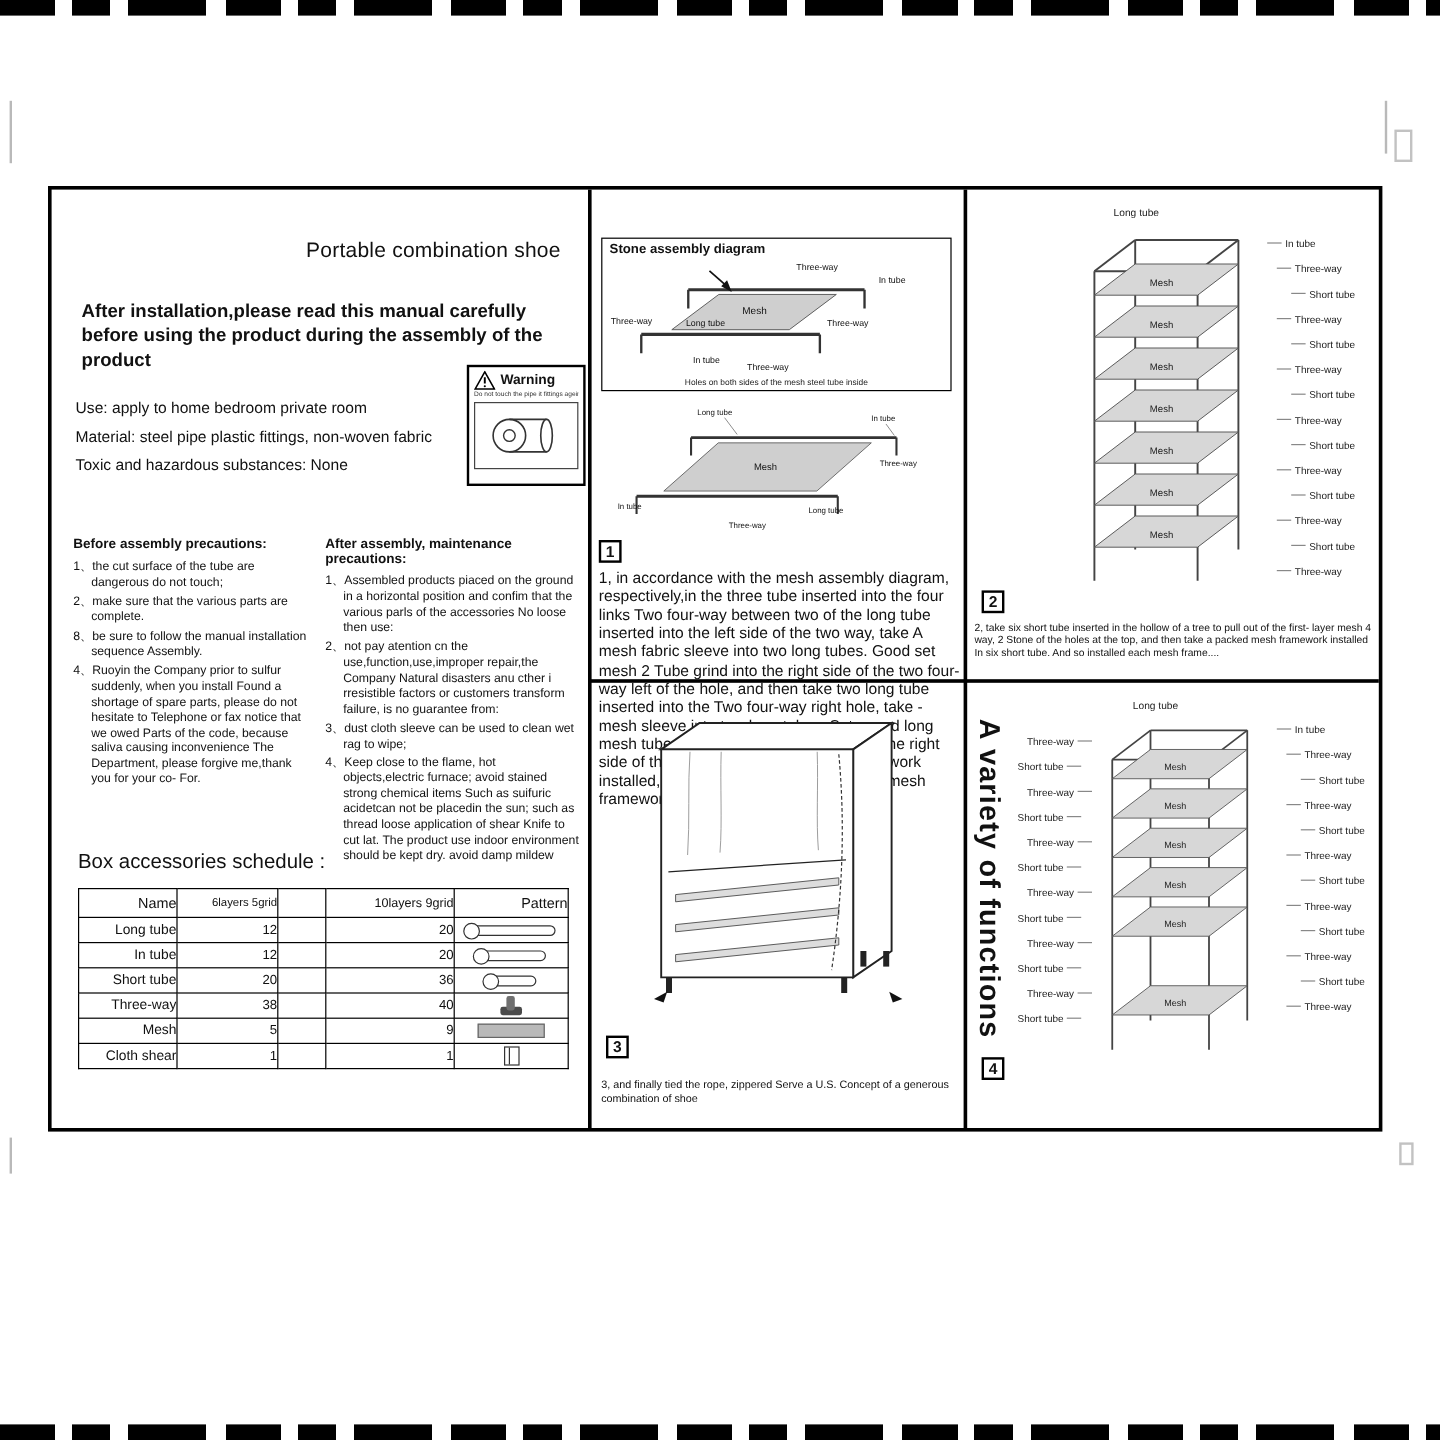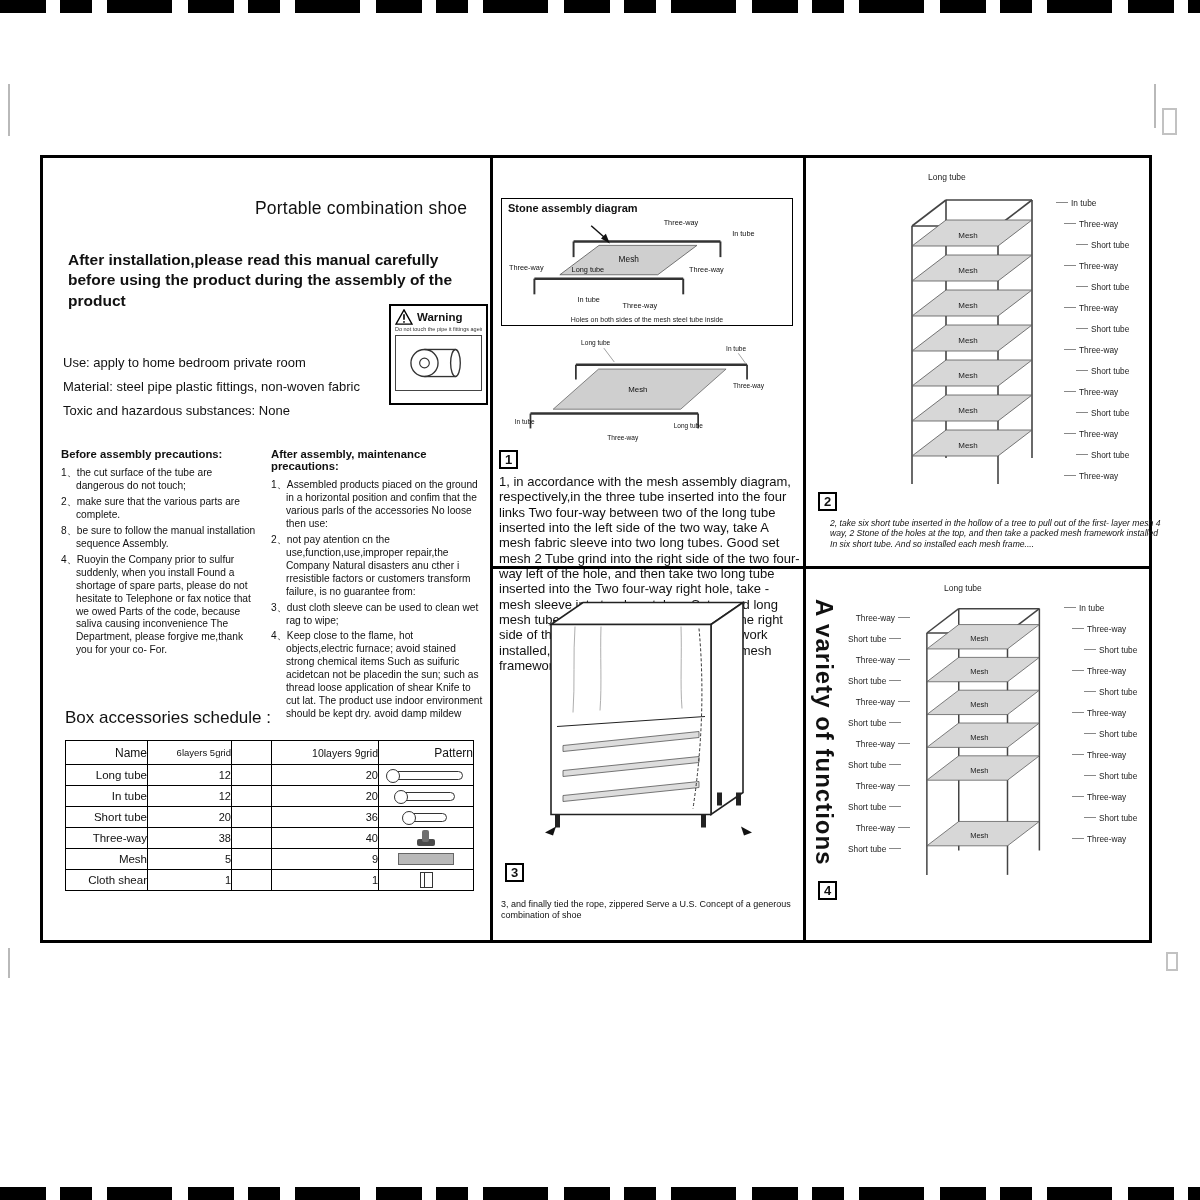--- a/index.html
+++ b/index.html
@@ -27,21 +27,21 @@
   .panel { position:absolute; }
 
   
   .title { position:absolute; left:212px; top:40px; font-size:17.5px; letter-spacing:.2px; white-space:nowrap; }
   .intro { position:absolute; left:25px; top:92px; width:420px; font-size:15.5px; font-weight:600; line-height:1.32; }
   .warnbox { position:absolute; left:330px; top:146px; width:99px; height:101px; border:2px solid #000; padding:3px 4px;margin-left:16px; }
   .warnhead { display:flex; align-items:center; gap:4px; }
   .warnhead b { font-size:11.5px; }
   .warnnote { font-size:5.5px; color:#333; margin-top:1px; white-space:nowrap; overflow:hidden; }
   .rollbox { margin-top:3px; border:1px solid #444; height:56px; display:flex; align-items:center; justify-content:center; }
-  .infoline { position:absolute; left:20px; font-size:13px;margin-top:23px; }
+  .infoline { position:absolute; left:20px; font-size:13px; }
   .pcol { position:absolute; top:290px; }
   .pcol h4 { font-size:11.3px; margin-bottom:7px; }
   .pitem { font-size:10.2px; line-height:1.27; padding-left:15px; text-indent:-15px; margin-bottom:3px; }
   .schedhead { position:absolute; left:22px; top:550px; font-size:17px; }
   table.sched { position:absolute; left:22px; top:582px; width:408px; border-collapse:collapse; table-layout:fixed; }
   table.sched th, table.sched td { border:1px solid #000; height:21px; text-align:right; overflow:hidden; }
   table.sched th { height:24px; font-size:12px; font-weight:normal; }
   table.sched th.small { font-size:9.5px; }
   table.sched th.small2 { font-size:10.5px; }
   td.name { text-align:left; padding-left:5px; font-size:11.5px; }
@@ -354,21 +354,21 @@
           <span>Three-way</span>
           <span>Short tube</span>
           <span>Three-way</span>
           <span>Short tube</span>
           <span>Three-way</span>
           <span>Short tube</span>
           <span>Three-way</span>
       </div>
 
       <div class="step" style="left:12px;top:334px;">2</div>
-      <div class="stepmsg" style="left:24px;top:360px;width:336px;font-size:8.6px;font-style:italic;">2, take six short tube inserted in the hollow of a tree to pull out of the first- layer mesh 4 way, 2 Stone of the holes at the top, and then take a packed mesh framework installed In six short tube. And so installed each mesh frame....</div>
+      <div class="stepmsg" style="left:6px;top:360px;width:336px;font-size:8.6px;">2, take six short tube inserted in the hollow of a tree to pull out of the first- layer mesh 4 way, 2 Stone of the holes at the top, and then take a packed mesh framework installed In six short tube. And so installed each mesh frame....</div>
     </div>
 
     <div class="panel" style="left:450px;top:411px;width:310px;height:368px;">
       <svg style="position:absolute;left:38px;top:14px;" width="235" height="258" viewBox="0 0 235 255">
         <g fill="#fff" stroke="#222" stroke-width="1.6">
           <polygon points="20,40 52,18 212,18 180,40"></polygon>
           <polygon points="180,40 212,18 212,208 180,230"></polygon>
           <polygon points="20,40 180,40 180,230 20,230"></polygon>
         </g>
         <line x1="26" y1="142" x2="174" y2="132" stroke="#222" stroke-width="1"></line>

